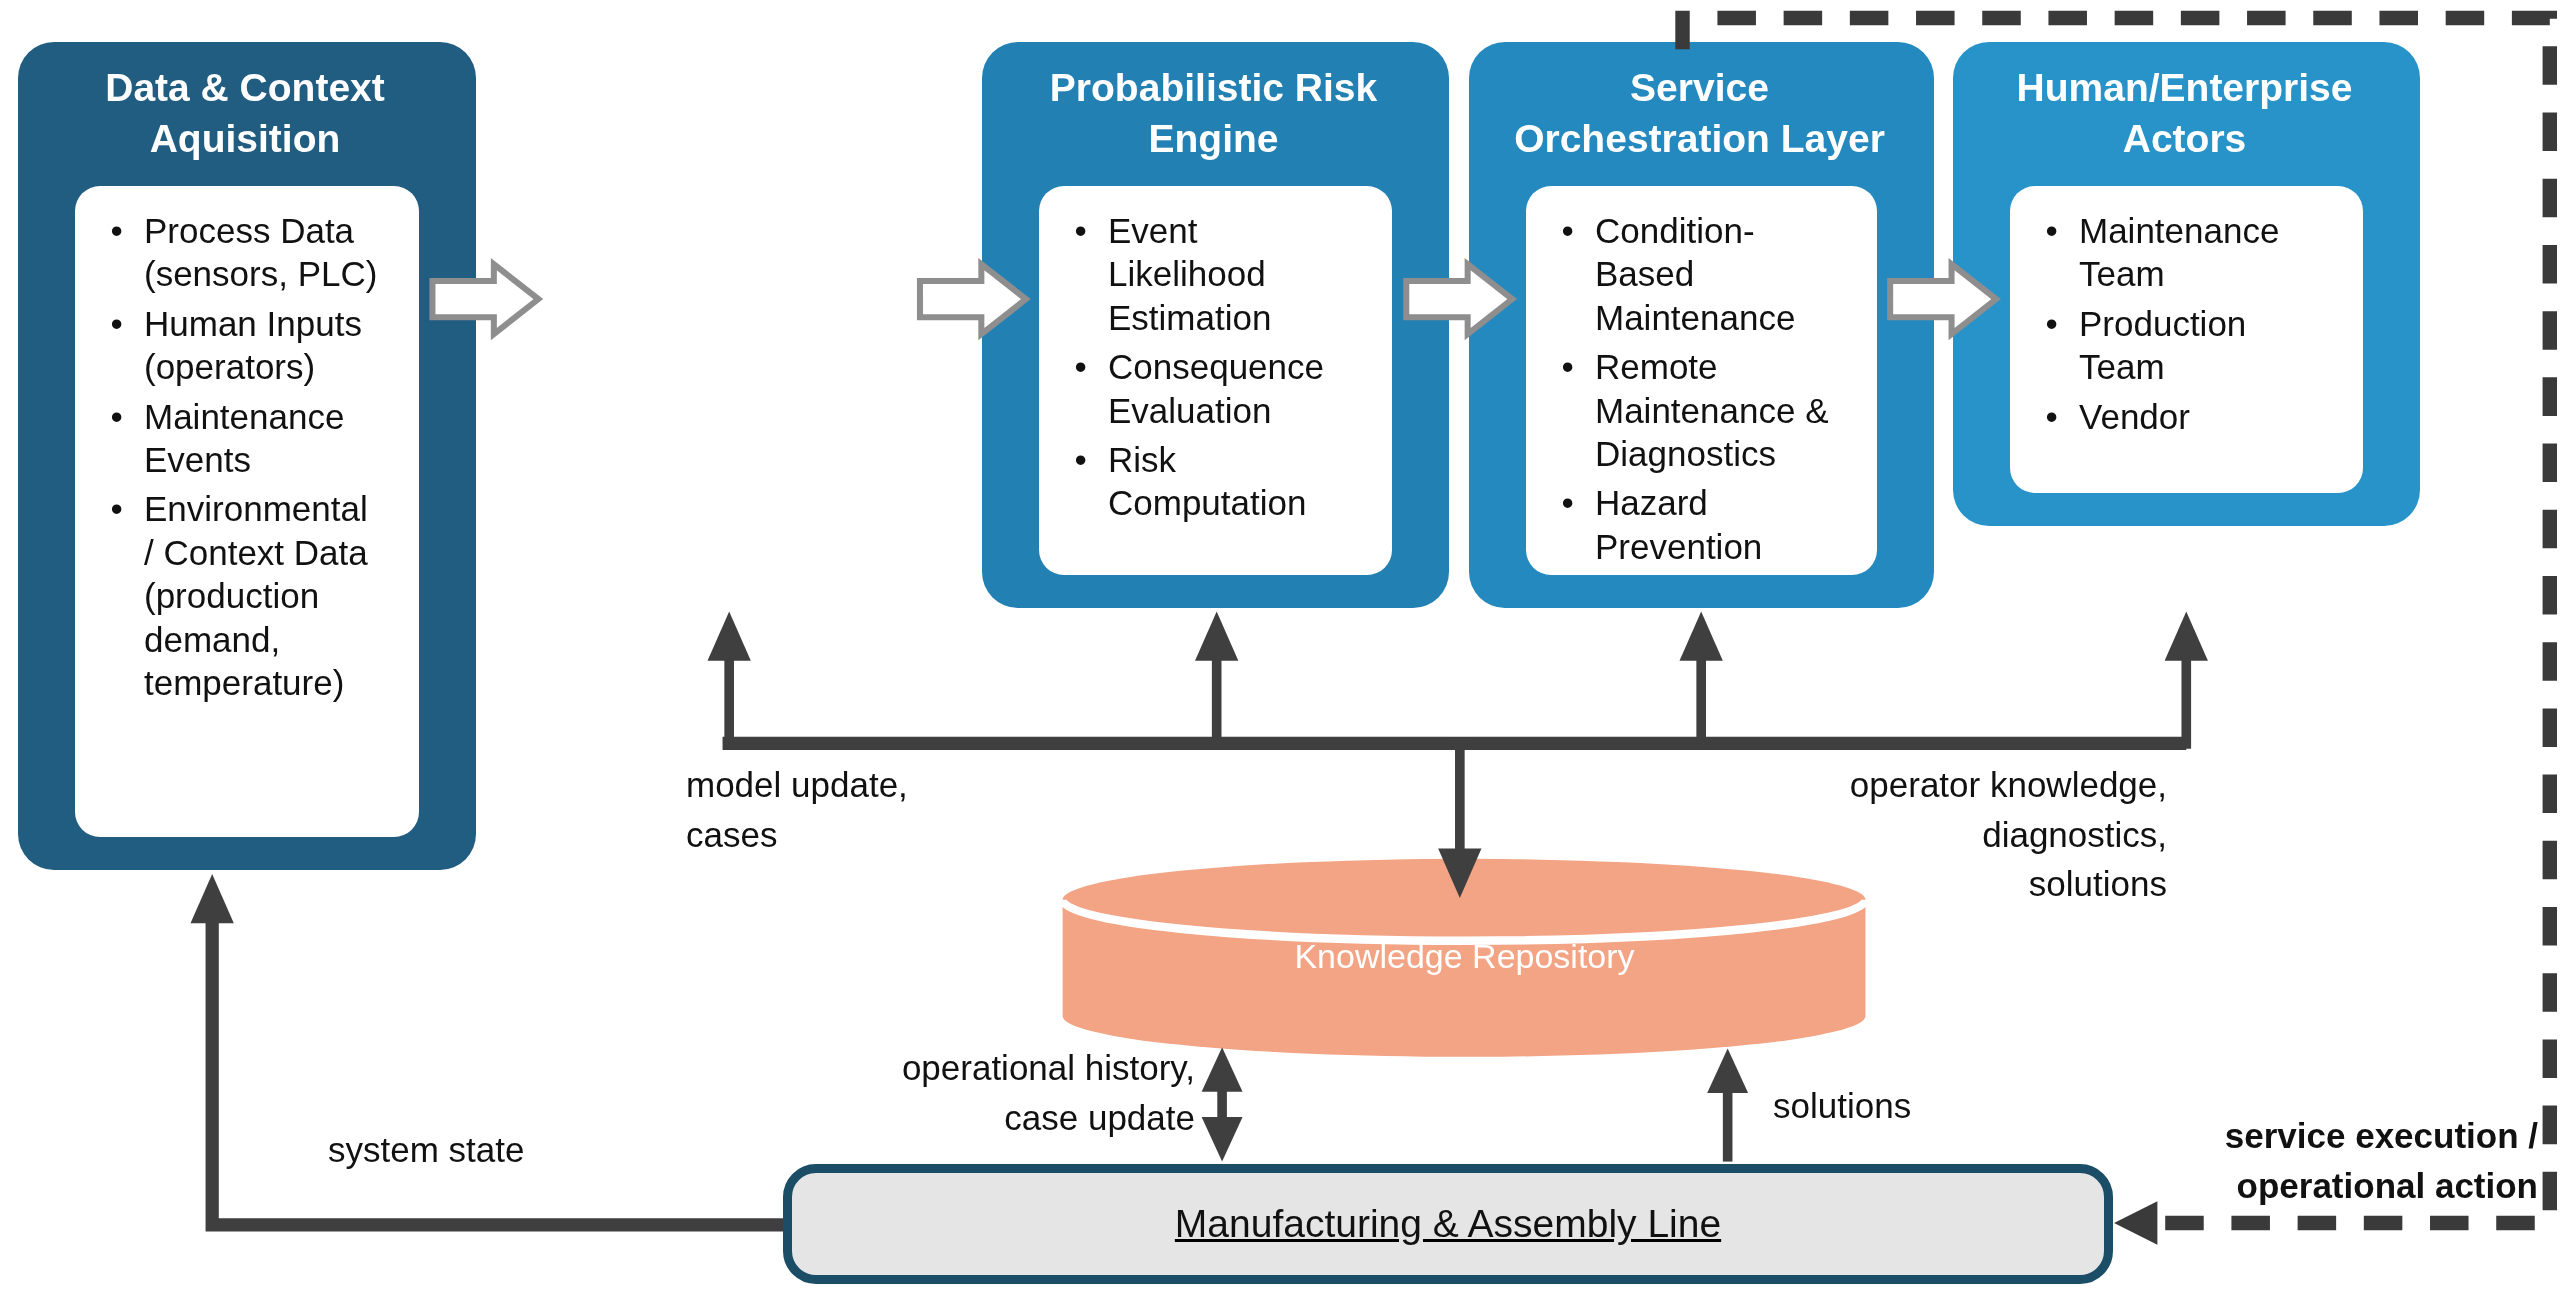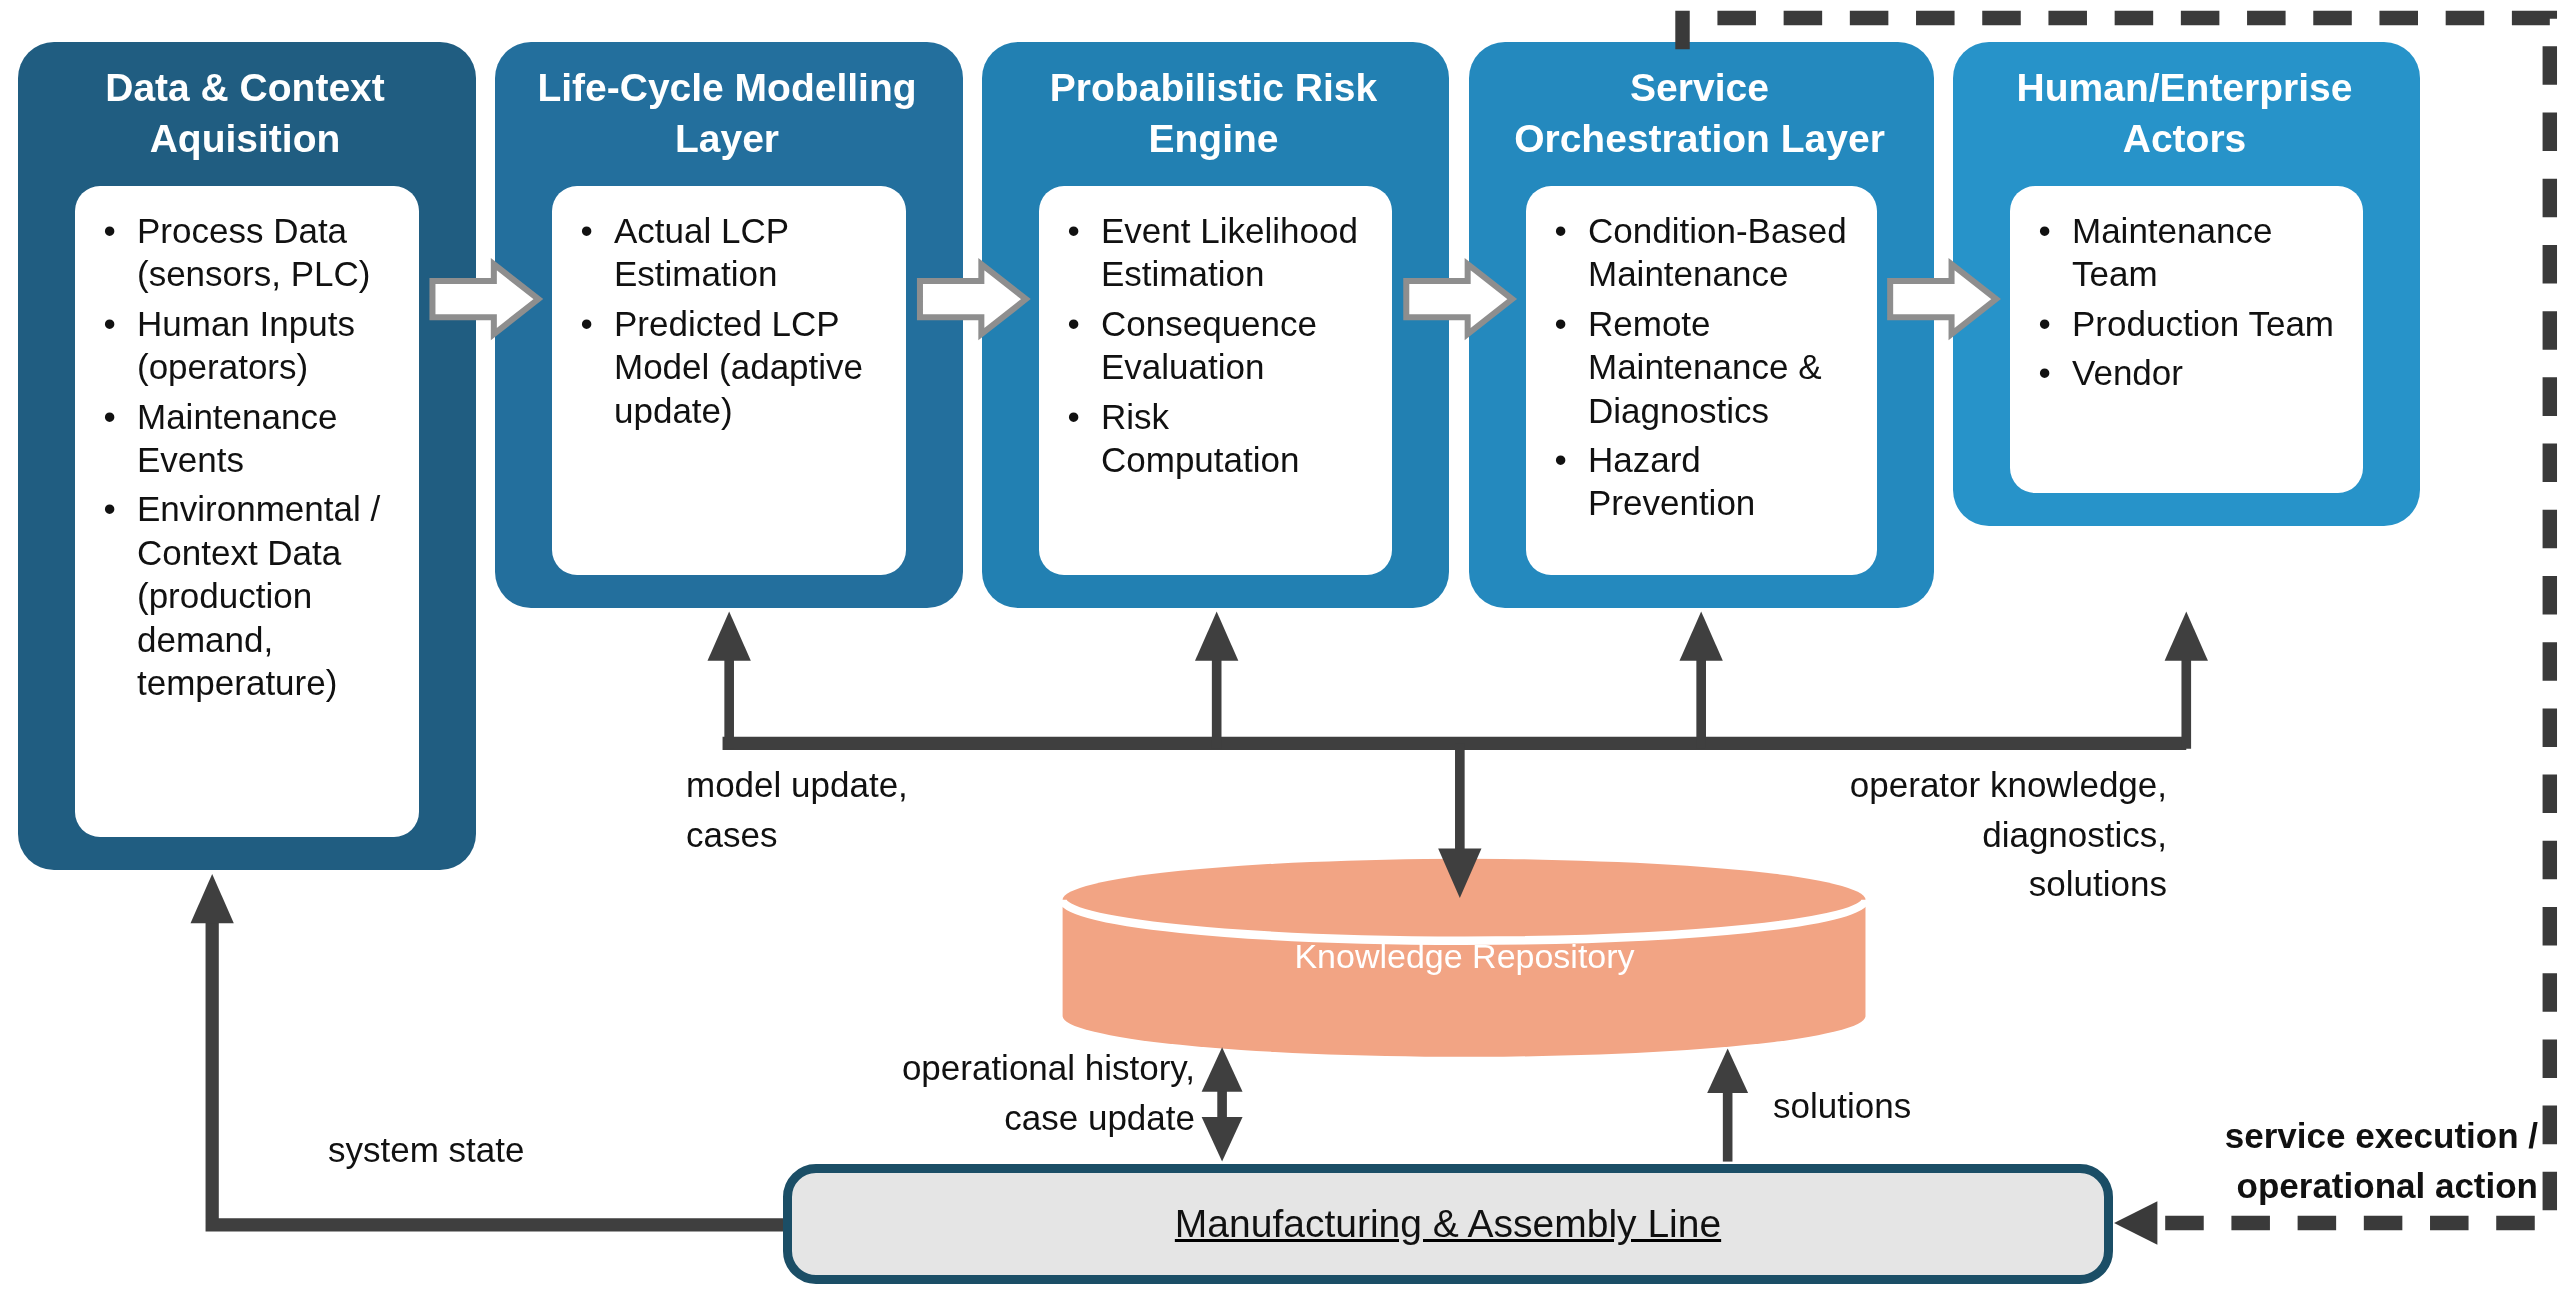--- a/index.html
+++ b/index.html
@@ -9,21 +9,21 @@
   
   .box{position:absolute;top:42px;border-radius:36px;}
   .b1{left:18px;width:458px;height:828px;background:var(--box1);}
   .b2{left:495px;width:468px;height:566px;background:var(--box2);}
   .b3{left:982px;width:467px;height:566px;background:var(--box3);}
   .b4{left:1469px;width:465px;height:566px;background:var(--box4);}
   .b5{left:1953px;width:467px;height:484px;background:var(--box5);}
   .box-title{position:absolute;top:0;left:0;right:4px;height:144px;display:flex;align-items:center;justify-content:center;
     color:#fff;font-size:39px;font-weight:600;line-height:1.3;text-align:center;white-space:pre-line;}
   .box-body{position:absolute;left:57px;right:57px;top:144px;bottom:33px;background:#fff;border-radius:25px;
-    padding:23px 25px;box-sizing:border-box;overflow:hidden;}
+    padding:23px 32px;box-sizing:border-box;overflow:hidden;}
   ul.bullets{list-style:none;margin:0;padding:0;font-size:35px;line-height:1.24;color:var(--text);}
   .bullets li{position:relative;padding-left:37px;margin-bottom:6px;}
   .bullets li::before{content:"\2022";position:absolute;left:3.6px;}
 
   
   svg.overlay{position:absolute;left:0;top:0;pointer-events:none;}
   .shaft{stroke:var(--arrow-dark);stroke-width:16;}
   .trunk{stroke:var(--arrow-dark);stroke-width:22;}
   .thick{stroke:var(--arrow-dark);stroke-width:22;fill:none;}
   .head{fill:var(--arrow-dark);}
@@ -61,30 +61,20 @@
     <div class="box-body">
       <ul class="bullets">
           <li>Process Data (sensors, PLC)</li>
           <li>Human Inputs (operators)</li>
           <li>Maintenance Events</li>
           <li>Environmental / Context Data (production demand, temperature)</li>
         </ul>
     </div>
   </div>
 
-  <div class="box b2">
-    <div class="box-title">Life-Cycle Modelling
-Layer</div>
-    <div class="box-body">
-      <ul class="bullets">
-          <li>Actual LCP Estimation</li>
-          <li>Predicted LCP Model (adaptive update)</li>
-        </ul>
-    </div>
-  </div>
 
   <div class="box b3">
     <div class="box-title">Probabilistic Risk
 Engine</div>
     <div class="box-body">
       <ul class="bullets">
           <li>Event Likelihood Estimation</li>
           <li>Consequence Evaluation</li>
           <li>Risk Computation</li>
         </ul>

